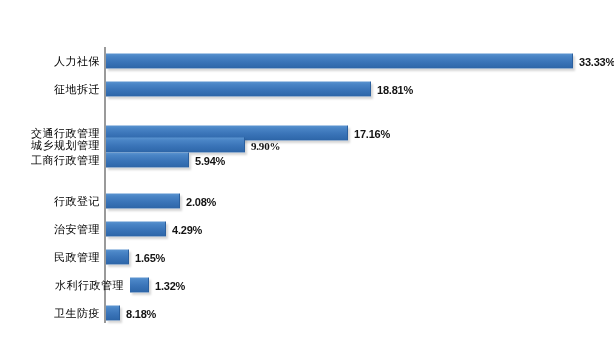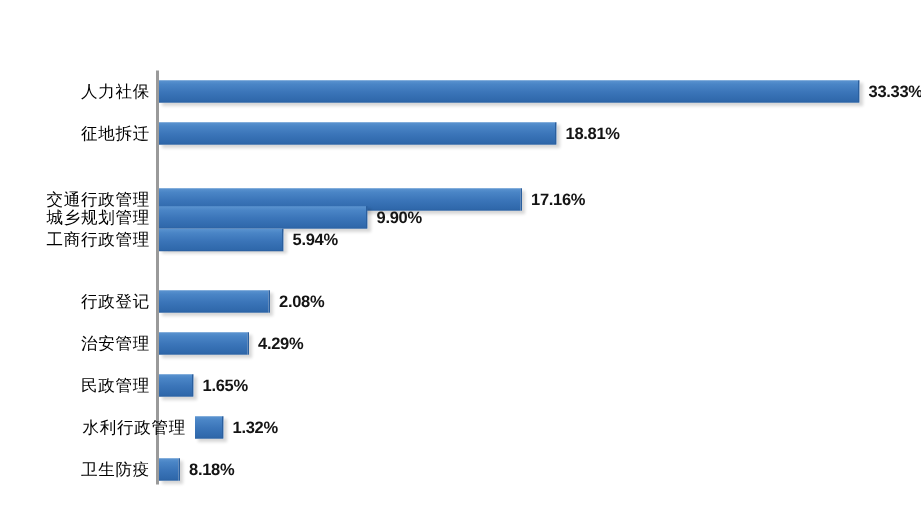--- a/index.html
+++ b/index.html
@@ -105,21 +105,21 @@
     </div>
 
     <div class="bar-row" style="top:103px;margin-top:16px;">
       <span class="cat-label">交通行政管理</span>
       <span class="bar-wrap">
         <span class="bar" style="width:242px;"></span>
         <span class="bar-value">17.16%</span>
       </span>
     </div>
 
-    <div class="bar-row" style="top:131px;">
+    <div class="bar-row" style="top:131px;font-family:Liberation Serif, serif;">
       <span class="cat-label">城乡规划管理</span>
       <span class="bar-wrap">
         <span class="bar" style="width:139px;"></span>
         <span class="bar-value">9.90%</span>
       </span>
     </div>
 
     <div class="bar-row" style="top:146px;">
       <span class="cat-label">工商行政管理</span>
       <span class="bar-wrap">

